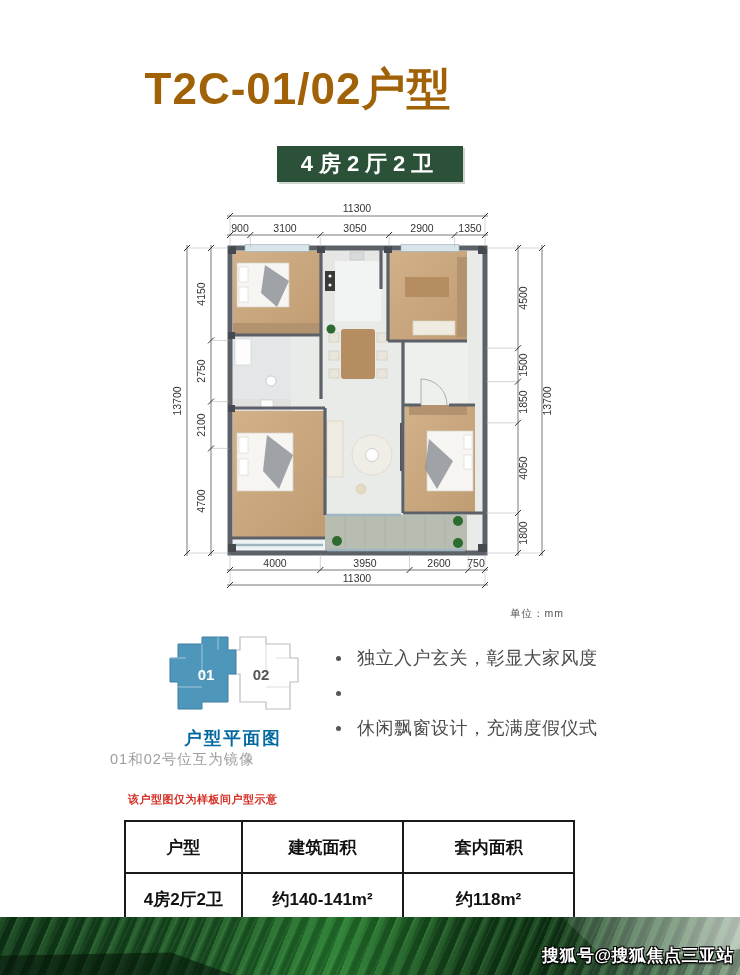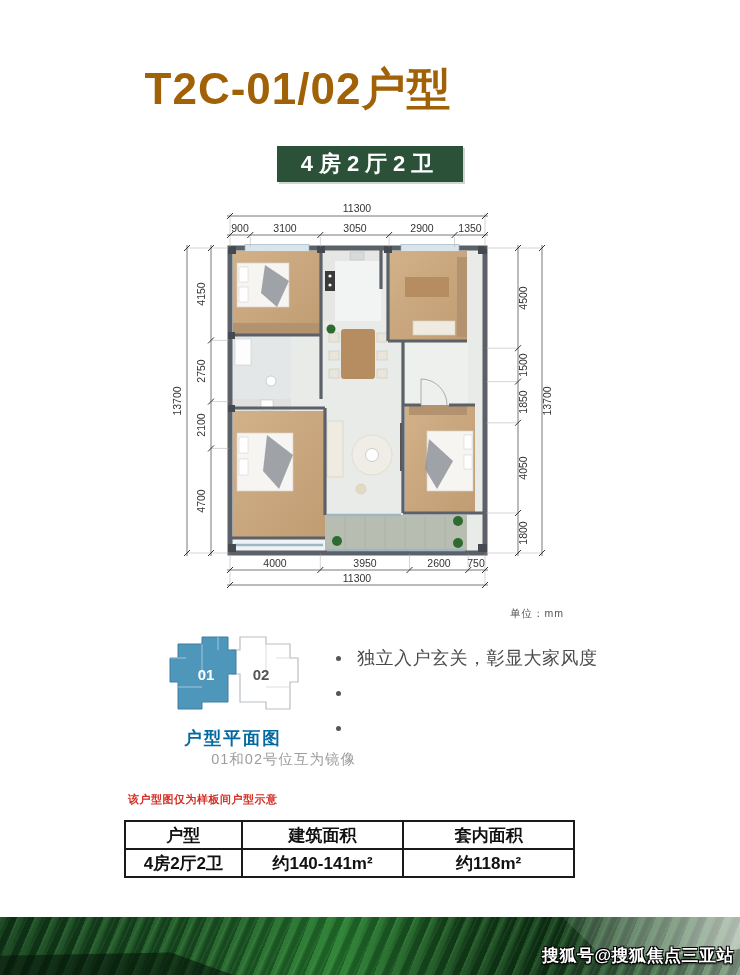--- a/index.html
+++ b/index.html
@@ -21,40 +21,40 @@
     box-shadow:2px 2px 0 #cfd6d0;
   }
   
   .plan-svg{top:193px;left:165px;}
   .dimtxt{font-size:10.5px;fill:#333;text-anchor:middle;font-family:"Liberation Sans",sans-serif;}
   .unitnote{font-size:10.5px;fill:#555;letter-spacing:1px;}
   
   .key-svg{top:632px;left:166px;}
   .key-caption{top:726px;left:140px;width:186px;text-align:center;
     font-size:17.5px;font-weight:bold;color:#0369a1;letter-spacing:2px;}
-  .key-note{top:750px;left:110px;width:246px;text-align:right;
+  .key-note{top:750px;left:110px;width:246px;text-align:left;
     font-size:14.5px;color:#9d9d9d;letter-spacing:1px;}
   
   .features{top:641px;left:330px;width:290px;list-style:none;margin:0;padding:0;}
   .features li{
     position:relative;height:35px;line-height:35px;
     font-size:18px;color:#4b4b4b;padding-left:27px;letter-spacing:0.5px;white-space:nowrap;
   }
   .features li .dot{
     position:absolute;left:6px;top:15px;width:5px;height:5px;border-radius:50%;background:#555;
   }
   
   .disclaimer{top:792px;left:128px;font-size:11px;font-weight:bold;color:#d43026;letter-spacing:0.5px;}
   
   .spec-table{
     top:820px;left:124px;width:451px;border-collapse:collapse;table-layout:fixed;
   }
   .spec-table td{
     border:2px solid #1a1a1a;text-align:center;height:26px;
-    font-size:17px;font-weight:bold;color:#111;padding:0;
+    font-size:17px;font-weight:bold;color:#111;padding:12px;
   }
   
   .banner{
     top:917px;left:0;width:740px;height:58px;
     background:
       repeating-linear-gradient(115deg, rgba(255,255,255,0.05) 0 2px, rgba(0,0,0,0) 2px 8px),
       repeating-linear-gradient(112deg, rgba(110,190,110,0.18) 0 5px, rgba(5,30,10,0.25) 9px 16px),
       linear-gradient(100deg,#0d3315 0%,#1a5222 28%,#257a2e 46%,#123f18 62%,#0c2f12 74%,#57755c 90%,#96a596 100%);
     overflow:hidden;
   }
@@ -230,21 +230,21 @@
   </g>
   <text x="40" y="48" font-size="15" font-weight="bold" fill="#ffffff" text-anchor="middle">01</text>
   <text x="95" y="48" font-size="15" font-weight="bold" fill="#555" text-anchor="middle">02</text>
 </svg>
 <div class="abs key-caption">户型平面图</div>
 <div class="abs key-note">01和02号位互为镜像</div>
 
 <ul class="abs features">
   <li><span class="dot"></span><span>独立入户玄关，彰显大家风度</span></li>
   <li><span class="dot"></span></li>
-  <li><span class="dot"></span></li>
+  <li><span class="dot"></span><span>休闲飘窗设计，充满度假仪式</span></li>
 </ul>
 
 <div class="abs disclaimer">该户型图仅为样板间户型示意</div>
 
 <table class="abs spec-table">
   <colgroup>
       <col style="width:26%">
       <col style="width:36%">
       <col style="width:38%">
     </colgroup>

